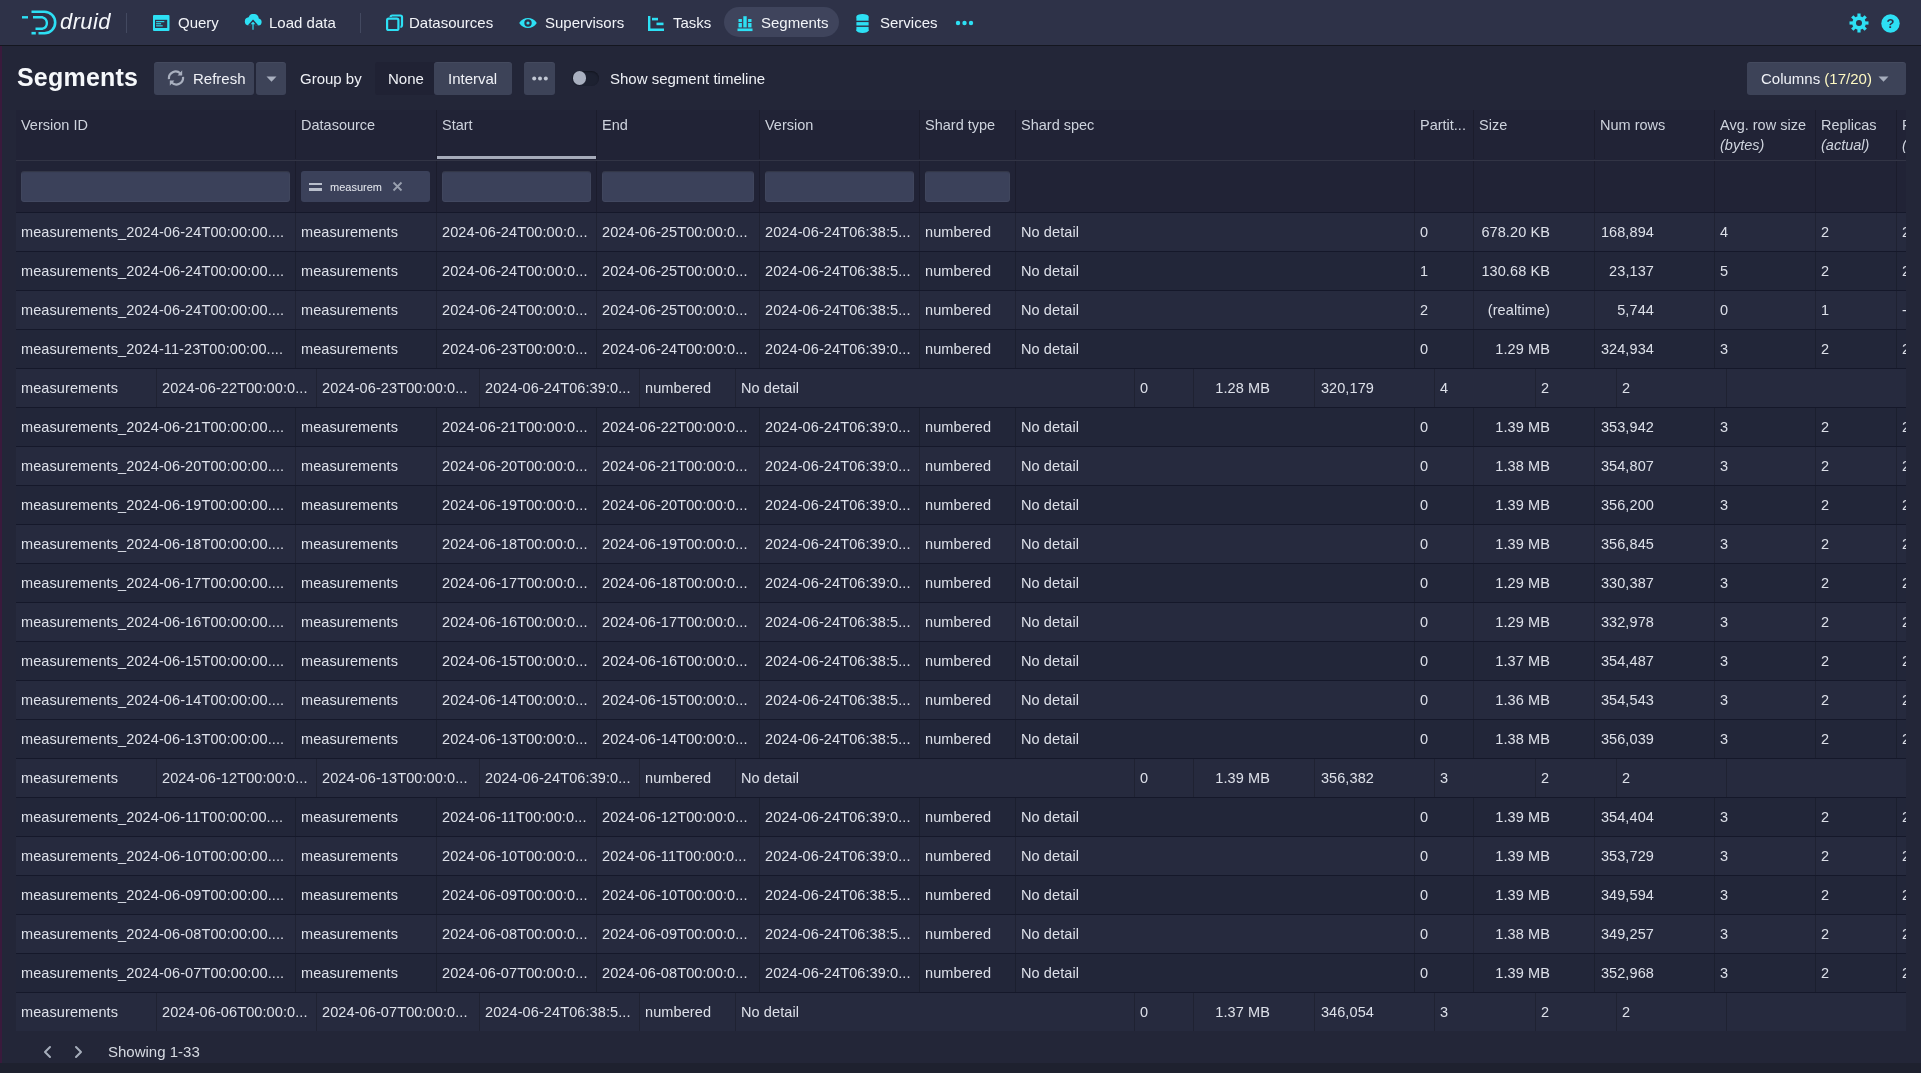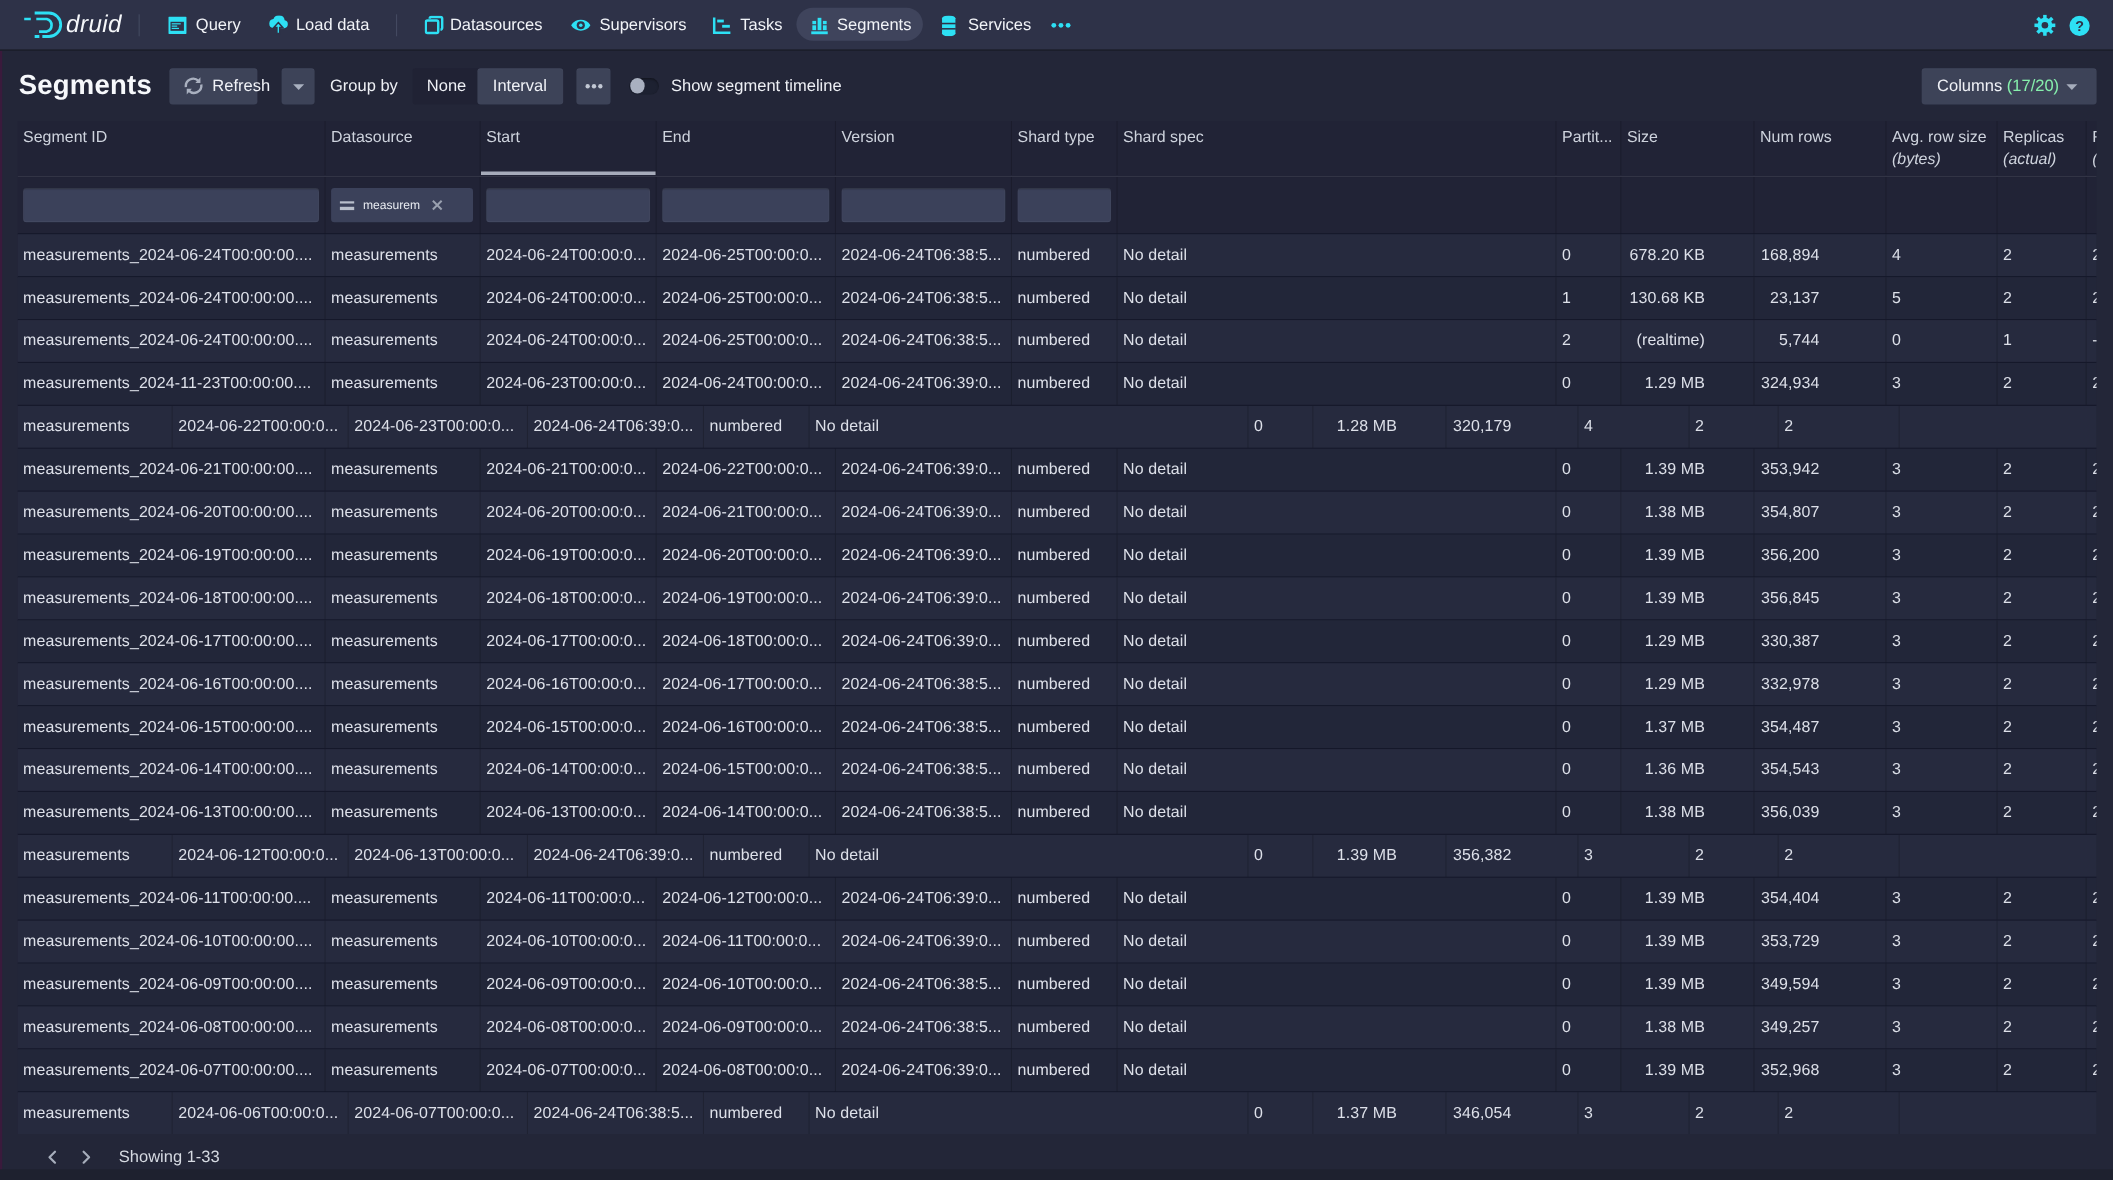--- a/index.html
+++ b/index.html
@@ -176,21 +176,21 @@
     <circle cx="10" cy="10" r="3" fill="#2e3248"></circle>
   </svg>
 
   <svg class="abs" style="left:1881px;top:13.5px" width="19" height="19" viewBox="0 0 19 19">
     <circle cx="9.5" cy="9.5" r="9.2" fill="#2de0f4"></circle>
     <text x="9.5" y="14" text-anchor="middle" font-family="Liberation Sans" font-size="13" font-weight="bold" fill="#2e3248">?</text>
   </svg>
 </div>
 
 <div id="title">Segments</div>
-<div class="btn" style="left:154px;width:80px;">
+<div class="btn" style="left:154px;width:100px;">
   <svg class="abs" style="left:13px;top:7px" width="18" height="18" viewBox="0 0 18 18">
     <g stroke="#a9b0bf" stroke-width="2.2" fill="none">
       <path d="M 2.0 10.2 A 6.7 6.7 0 0 1 13.4 4.6"></path>
       <path d="M 16.0 7.8 A 6.7 6.7 0 0 1 4.6 13.4"></path>
     </g>
     <path d="M 15.2 1.2 L 15.2 6.4 L 10.6 6.4 Z" fill="#a9b0bf"></path>
     <path d="M 2.8 16.8 L 2.8 11.6 L 7.4 11.6 Z" fill="#a9b0bf"></path>
   </svg>
   <span style="position:absolute;left:39px;line-height:33px;">Refresh</span>
 </div>
@@ -210,29 +210,29 @@
   <svg class="abs" style="left:8px;top:14px" width="16" height="5" viewBox="0 0 16 5">
     <circle cx="2.2" cy="2.4" r="2" fill="#c2c8d4"></circle>
     <circle cx="8" cy="2.4" r="2" fill="#c2c8d4"></circle>
     <circle cx="13.8" cy="2.4" r="2" fill="#c2c8d4"></circle>
   </svg>
 </div>
 <div class="abs" style="left:572px;top:70.5px;width:27px;height:15px;border-radius:8px;background:#1d2131;box-shadow:inset 0 1px 2px rgba(0,0,0,0.4);"></div>
 <div class="abs" style="left:572.5px;top:71.2px;width:13.5px;height:13.5px;border-radius:50%;background:#a9b0c0;"></div>
 <div class="lbl" style="left:610px">Show segment timeline</div>
 <div class="btn" style="left:1747px;top:62px;width:159px;height:33px;">
-  <span style="position:absolute;left:14px;line-height:33px;">Columns <span style="color:#86efac">(17/20)</span></span>
+  <span style="position:absolute;left:14px;line-height:33px;">Columns <span style="color:#fef9c3">(17/20)</span></span>
   <svg class="abs" style="left:131px;top:14px" width="11" height="6" viewBox="0 0 11 6">
     <path d="M0.5 0.5 L10.5 0.5 L5.5 5.8 Z" fill="#a6adbc"></path>
   </svg>
 </div>
 
 <div id="table">
   <div id="thead">
-    <div class="th c0">Segment ID</div>
+    <div class="th c0">Version ID</div>
     <div class="th c1">Datasource</div>
     <div class="th c2 sorted">Start</div>
     <div class="th c3">End</div>
     <div class="th c4">Version</div>
     <div class="th c5">Shard type</div>
     <div class="th c6">Shard spec</div>
     <div class="th c7">Partit...</div>
     <div class="th c8" style="text-align:left;padding-right:6px">Size</div>
     <div class="th c9" style="text-align:left;padding-right:6px">Num rows</div>
     <div class="th c10">Avg. row size<br><i>(bytes)</i></div>

